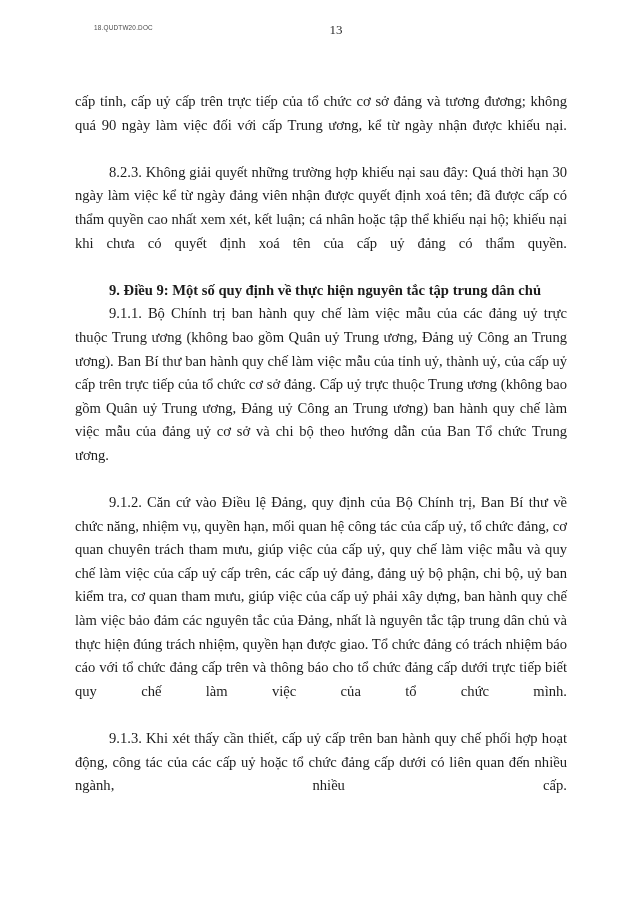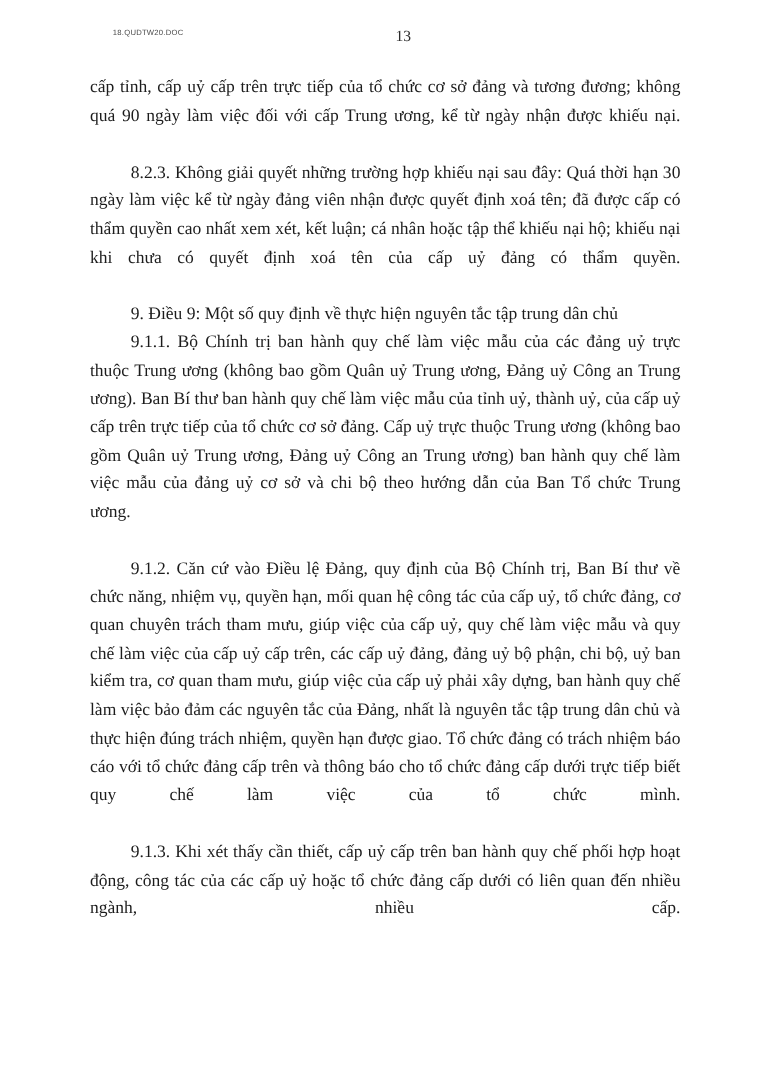--- a/index.html
+++ b/index.html
@@ -62,23 +62,24 @@
     line-height: 23.6px;
     text-align: justify;
     text-justify: inter-word;
     text-indent: 34px;
     color: #1c1c1c;
     -webkit-hyphens: none;
     hyphens: none;
   }
   p.para.no-indent {
     text-indent: 0;
+    margin-top: 28px;
   }
   p.para.heading {
-    font-weight: normal;
+    font-weight: bold;
     text-align: left;
     text-indent: 34px;
   }
   
   p.para::after {
     content: "";
     display: inline-block;
     width: 100%;
   }
   p.para.heading::after {

